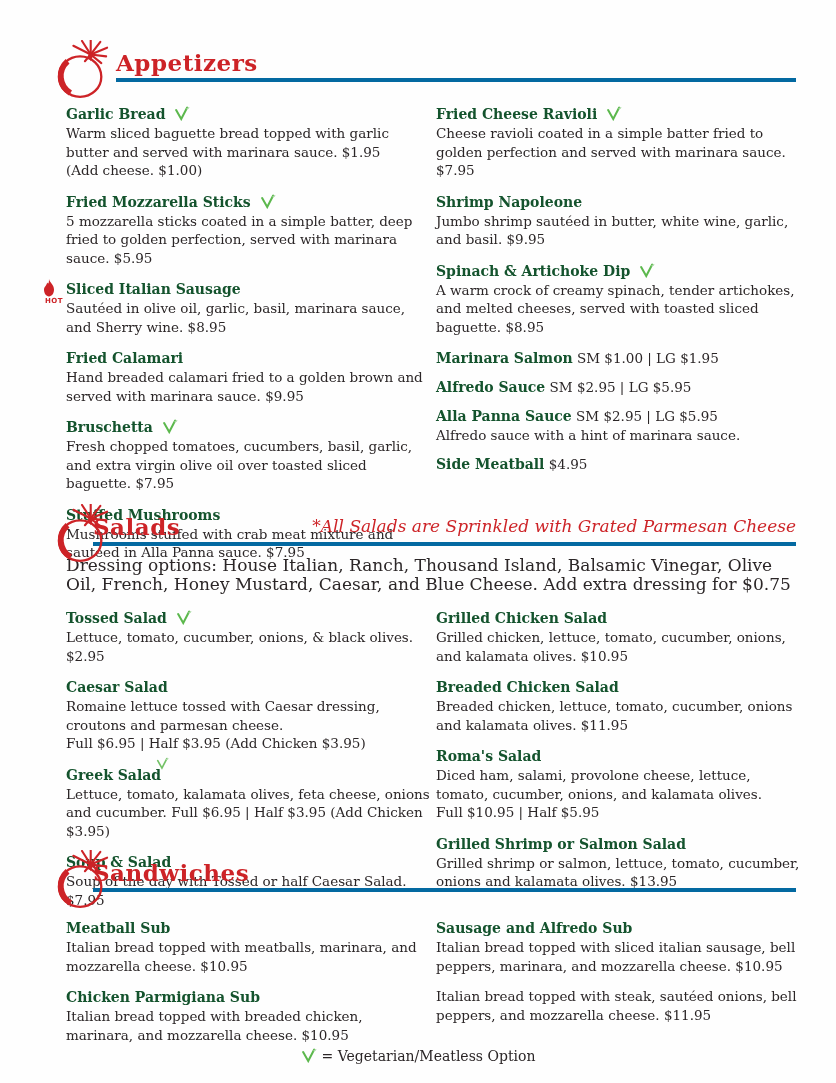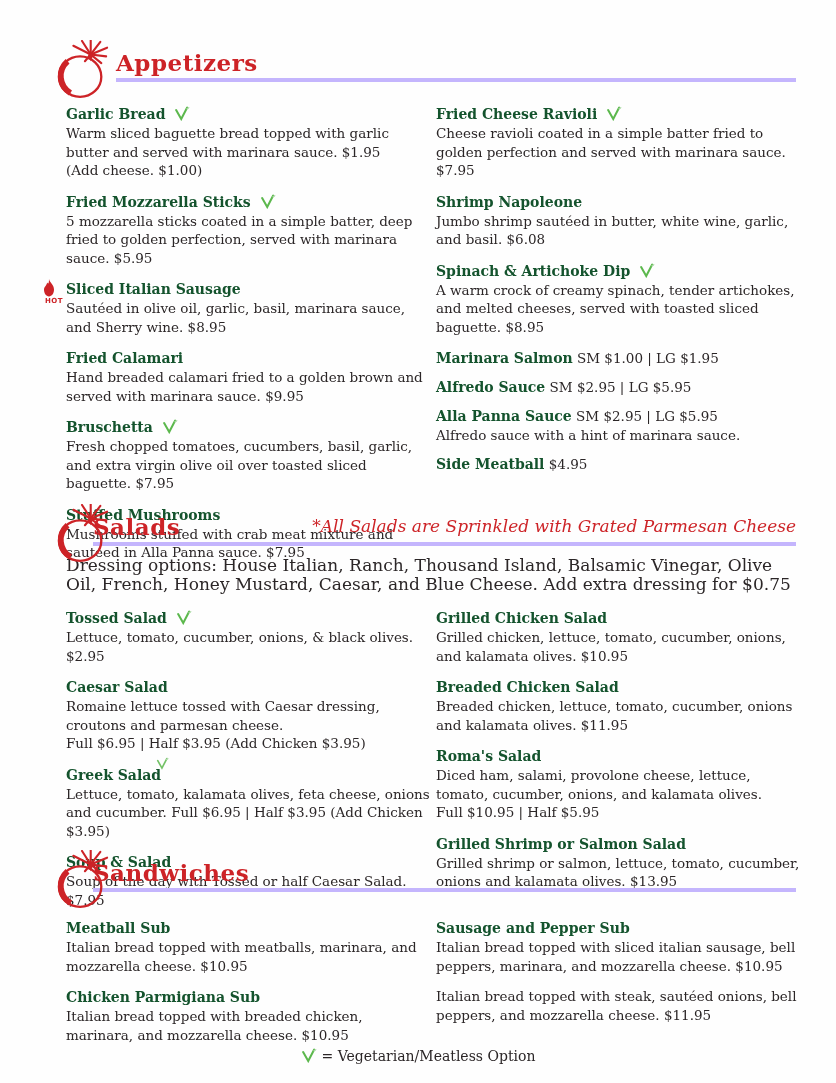--- a/index.html
+++ b/index.html
@@ -14,21 +14,21 @@
     overflow:hidden;
   }
   .sec { position:absolute; left:0; width:100%; }
   #sec-appetizers { top:46px; }
   #sec-salads     { top:510px; }
   #sec-sandwiches { top:856px; }
 
   .sec-head { position:relative; padding-right:40px; }
   .head-row {
     display:flex; align-items:flex-end; justify-content:space-between;
-    border-bottom:4px solid #c4b5fd; padding-bottom:4px; min-height:36px;
+    border-bottom:4px solid #0369a1; padding-bottom:4px; min-height:36px;
   }
   .head-row.indent-a { margin-left:116px; }
   .head-row.indent-b { margin-left:93px; }
   .sec-title {
     font-family:"DejaVu Serif", serif; font-weight:bold;
     font-size:23px; line-height:1; color:#cd2327; letter-spacing:0.5px;
   }
   .sec-note {
     font-family:"DejaVu Serif", serif; font-style:italic;
     font-size:17px; color:#cd2327; padding-bottom:2px;
@@ -168,21 +168,21 @@
 
         <div class="item">
           <div class="it-head"><span class="it-name">Fried Cheese Ravioli</span><span class="veg"><svg viewBox="0 0 20 16">
                   <use href="#def-veg"></use>
                 </svg></span></div>
           <div class="it-desc">Cheese ravioli coated in a simple batter fried to golden perfection and served with marinara sauce. $7.95</div>
         </div>
 
         <div class="item">
           <div class="it-head"><span class="it-name">Shrimp Napoleone</span></div>
-          <div class="it-desc">Jumbo shrimp sautéed in butter, white wine, garlic, and basil. $6.08</div>
+          <div class="it-desc">Jumbo shrimp sautéed in butter, white wine, garlic, and basil. $9.95</div>
         </div>
 
         <div class="item">
           <div class="it-head"><span class="it-name">Spinach &amp; Artichoke Dip</span><span class="veg"><svg viewBox="0 0 20 16">
                   <use href="#def-veg"></use>
                 </svg></span></div>
           <div class="it-desc">A warm crock of creamy spinach, tender artichokes, and melted cheeses, served with toasted sliced baguette. $8.95</div>
         </div>
 
         <div class="item tight">
@@ -294,21 +294,21 @@
 
         <div class="item">
           <div class="it-head"><span class="it-name">Chicken Parmigiana Sub</span></div>
           <div class="it-desc">Italian bread topped with breaded chicken, marinara, and mozzarella cheese. $10.95</div>
         </div>
 
       </div>
       <div class="col1">
 
         <div class="item">
-          <div class="it-head"><span class="it-name">Sausage and Pepper Sub</span></div>
+          <div class="it-head"><span class="it-name">Sausage and Alfredo Sub</span></div>
           <div class="it-desc">Italian bread topped with sliced italian sausage, bell peppers, marinara, and mozzarella cheese. $10.95</div>
         </div>
 
         <div class="item">
           <div class="it-desc">Italian bread topped with steak, sautéed onions, bell peppers, and mozzarella cheese. $11.95</div>
         </div>
 
       </div>
     </div>
   </div>

